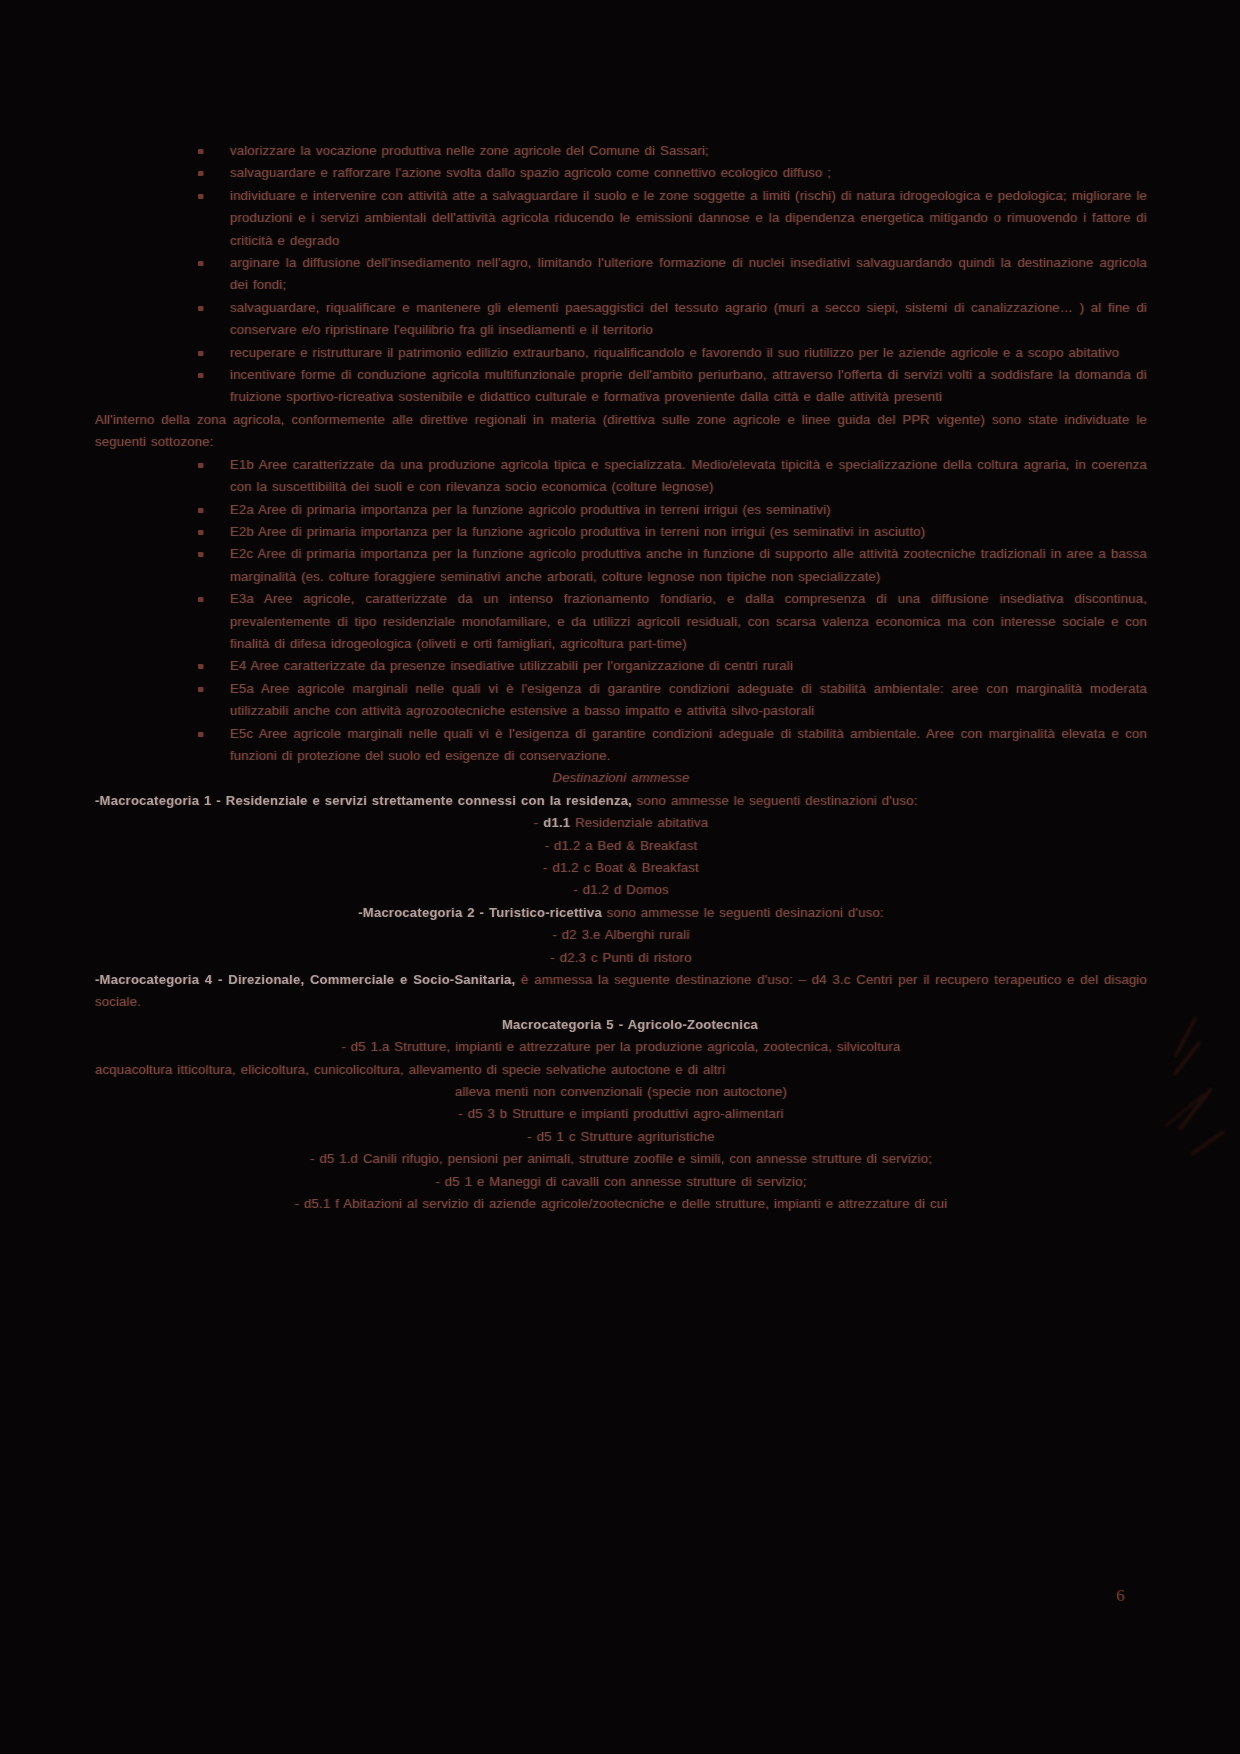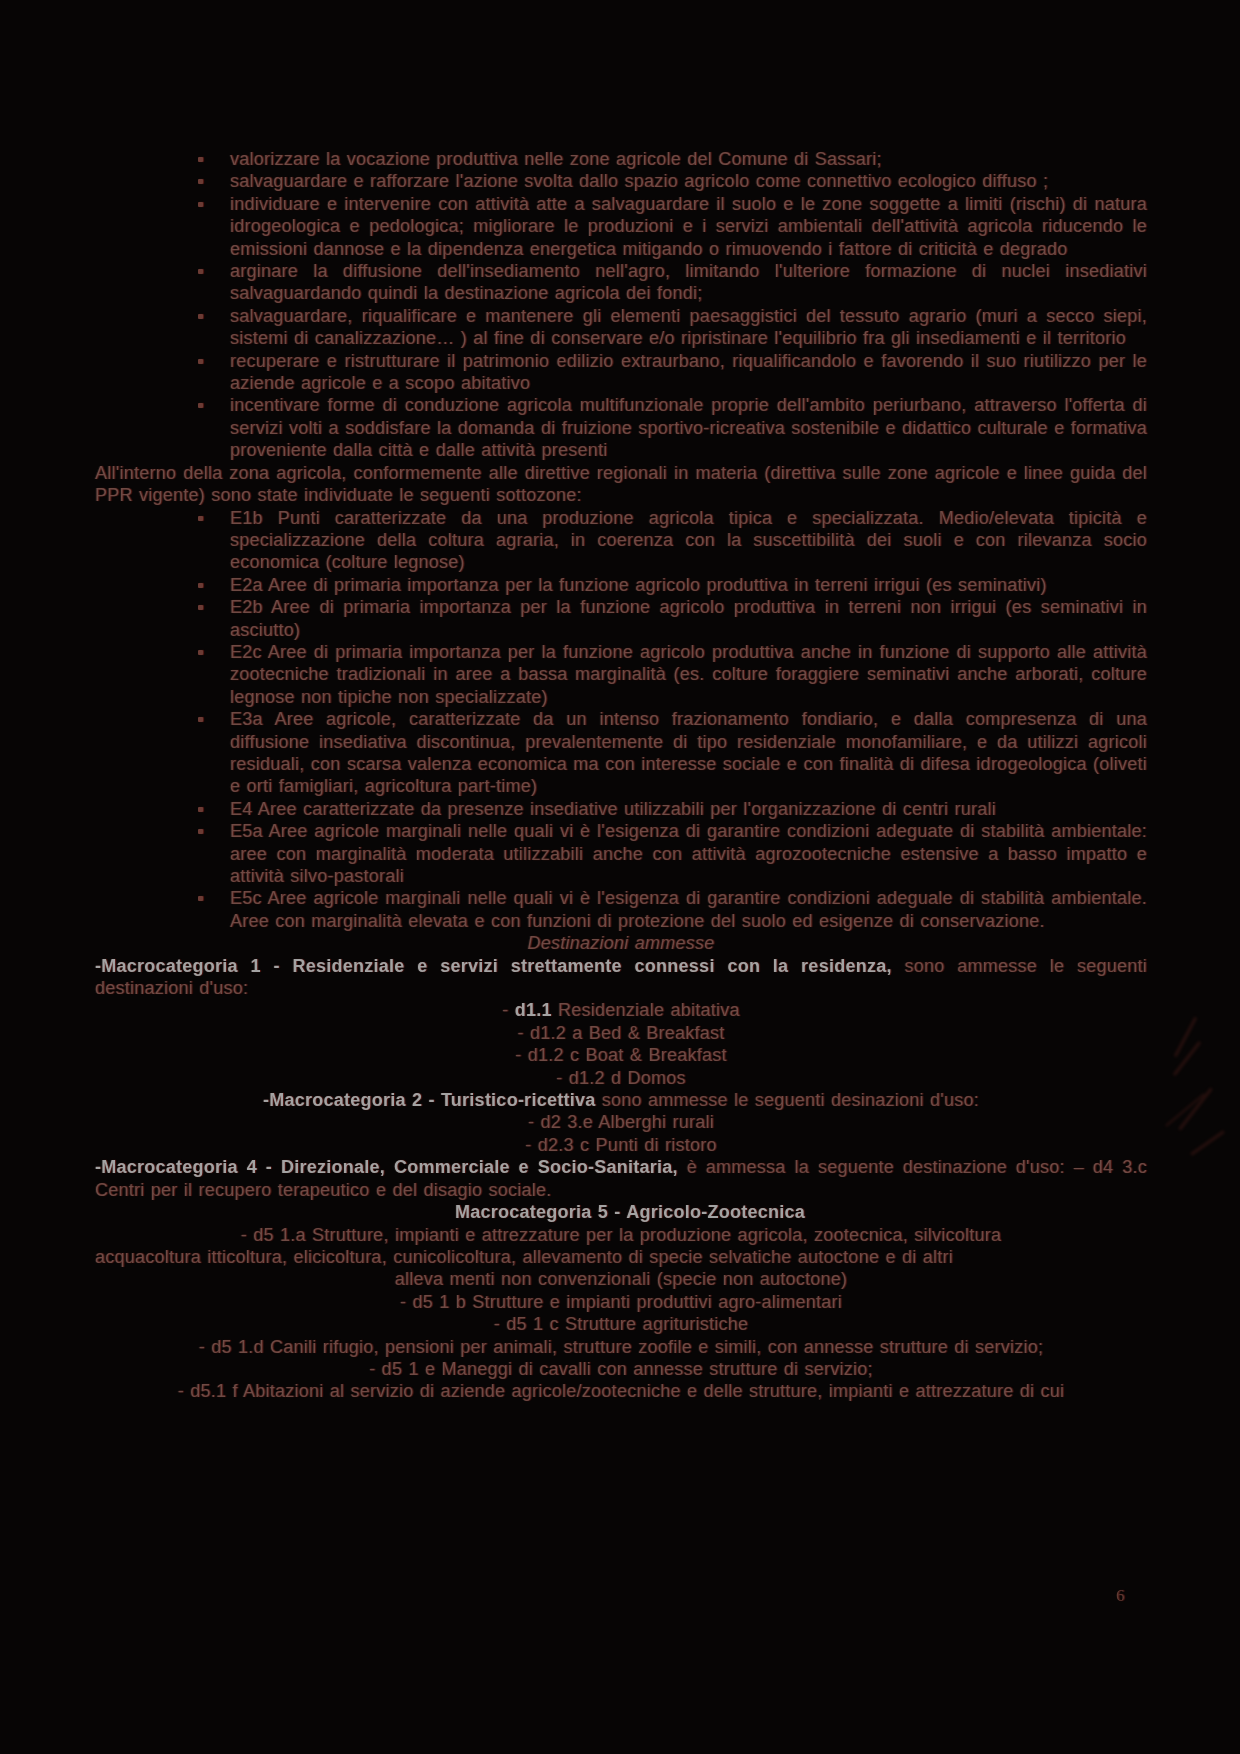--- a/index.html
+++ b/index.html
@@ -4,22 +4,22 @@
 <style>
   html,body{margin:0;padding:0;background:#000;}
   .page{
     position:relative;
     width:1240px;height:1754px;
     background:#070505;
     overflow:hidden;
     font-family:"Liberation Sans", sans-serif;
   }
   .content{
-    position:absolute;left:95px;top:148px;width:1052px;
-    font-size:18px;line-height:22.4px;
+    position:absolute;left:95px;top:140px;width:1052px;
+    font-size:13px;line-height:22.4px;
     color:#6f4a44;
     letter-spacing:.25px;
     word-spacing:1px;
     text-shadow:1px 0 1px rgba(162,44,34,.5), -1px 0 0 rgba(35,32,32,.6);
     filter:blur(.3px);
   }
   .content b{font-weight:bold;color:#a3a3a3;}
   .blist{list-style:none;margin:0;padding:0;}
   .blist li{position:relative;padding-left:135px;text-align:justify;}
   .blist li::before{
@@ -61,21 +61,21 @@
       <li>individuare e intervenire con attività atte a salvaguardare il suolo e le zone soggette a limiti (rischi) di natura idrogeologica e pedologica; migliorare le produzioni e i servizi ambientali dell'attività agricola riducendo le emissioni dannose e la dipendenza energetica mitigando o rimuovendo i fattore di criticità e degrado</li>
       <li>arginare la diffusione dell'insediamento nell'agro, limitando l'ulteriore formazione di nuclei insediativi salvaguardando quindi la destinazione agricola dei fondi;</li>
       <li>salvaguardare, riqualificare e mantenere gli elementi paesaggistici del tessuto agrario (muri a secco siepi, sistemi di canalizzazione… ) al fine di conservare e/o ripristinare l'equilibrio fra gli insediamenti e il territorio</li>
       <li>recuperare e ristrutturare il patrimonio edilizio extraurbano, riqualificandolo e favorendo il suo riutilizzo per le aziende agricole e a scopo abitativo</li>
       <li>incentivare forme di conduzione agricola multifunzionale proprie dell'ambito periurbano, attraverso l'offerta di servizi volti a soddisfare la domanda di fruizione sportivo-ricreativa sostenibile e didattico culturale e formativa proveniente dalla città e dalle attività presenti</li>
     </ul>
 
     <div class="para">All'interno della zona agricola, conformemente alle direttive regionali in materia (direttiva sulle zone agricole e linee guida del PPR vigente) sono state individuate le seguenti sottozone:</div>
 
     <ul class="blist">
-      <li>E1b Punti caratterizzate da una produzione agricola tipica e specializzata. Medio/elevata tipicità e specializzazione della coltura agraria, in coerenza con la suscettibilità dei suoli e con rilevanza socio economica (colture legnose)</li>
+      <li>E1b Aree caratterizzate da una produzione agricola tipica e specializzata. Medio/elevata tipicità e specializzazione della coltura agraria, in coerenza con la suscettibilità dei suoli e con rilevanza socio economica (colture legnose)</li>
       <li>E2a Aree di primaria importanza per la funzione agricolo produttiva in terreni irrigui (es seminativi)</li>
       <li>E2b Aree di primaria importanza per la funzione agricolo produttiva in terreni non irrigui (es seminativi in asciutto)</li>
       <li>E2c Aree di primaria importanza per la funzione agricolo produttiva anche in funzione di supporto alle attività zootecniche tradizionali in aree a bassa marginalità (es. colture foraggiere seminativi anche arborati, colture legnose non tipiche non specializzate)</li>
       <li>E3a Aree agricole, caratterizzate da un intenso frazionamento fondiario, e dalla compresenza di una diffusione insediativa discontinua, prevalentemente di tipo residenziale monofamiliare, e da utilizzi agricoli residuali, con scarsa valenza economica ma con interesse sociale e con finalità di difesa idrogeologica (oliveti e orti famigliari, agricoltura part-time)</li>
       <li>E4 Aree caratterizzate da presenze insediative utilizzabili per l'organizzazione di centri rurali</li>
       <li>E5a Aree agricole marginali nelle quali vi è l'esigenza di garantire condizioni adeguate di stabilità ambientale: aree con marginalità moderata utilizzabili anche con attività agrozootecniche estensive a basso impatto e attività silvo-pastorali</li>
       <li>E5c Aree agricole marginali nelle quali vi è l'esigenza di garantire condizioni adeguale di stabilità ambientale. Aree con marginalità elevata e con funzioni di protezione del suolo ed esigenze di conservazione.</li>
     </ul>
 
     <div class="line italic-line">Destinazioni ammesse</div>
@@ -102,21 +102,21 @@
     </div>
 
     <div class="line indent1">
       <b>Macrocategoria 5 - Agricolo-Zootecnica</b>
     </div>
 
 
     <div class="line">- d5 1.a Strutture, impianti e attrezzature per la produzione agricola, zootecnica, silvicoltura</div>
     <div class="para">acquacoltura  itticoltura, elicicoltura, cunicolicoltura, allevamento di specie selvatiche autoctone e di altri</div>
     <div class="line">alleva menti non convenzionali (specie non autoctone)</div>
-    <div class="line">- d5 1 b Strutture e impianti produttivi agro-alimentari</div>
+    <div class="line">- d5 3 b Strutture e impianti produttivi agro-alimentari</div>
     <div class="line">- d5 1 c Strutture agrituristiche</div>
     <div class="line">- d5 1.d Canili rifugio, pensioni per animali, strutture zoofile e simili, con annesse strutture di servizio;</div>
     <div class="line">- d5 1 e Maneggi di cavalli con annesse strutture di servizio;</div>
     <div class="line">- d5.1 f Abitazioni al servizio di aziende agricole/zootecniche e delle strutture, impianti e attrezzature di cui</div>
 
   </div>
 
   <div class="stamp">
     <i class="s1"></i>
     <i class="s2"></i>

